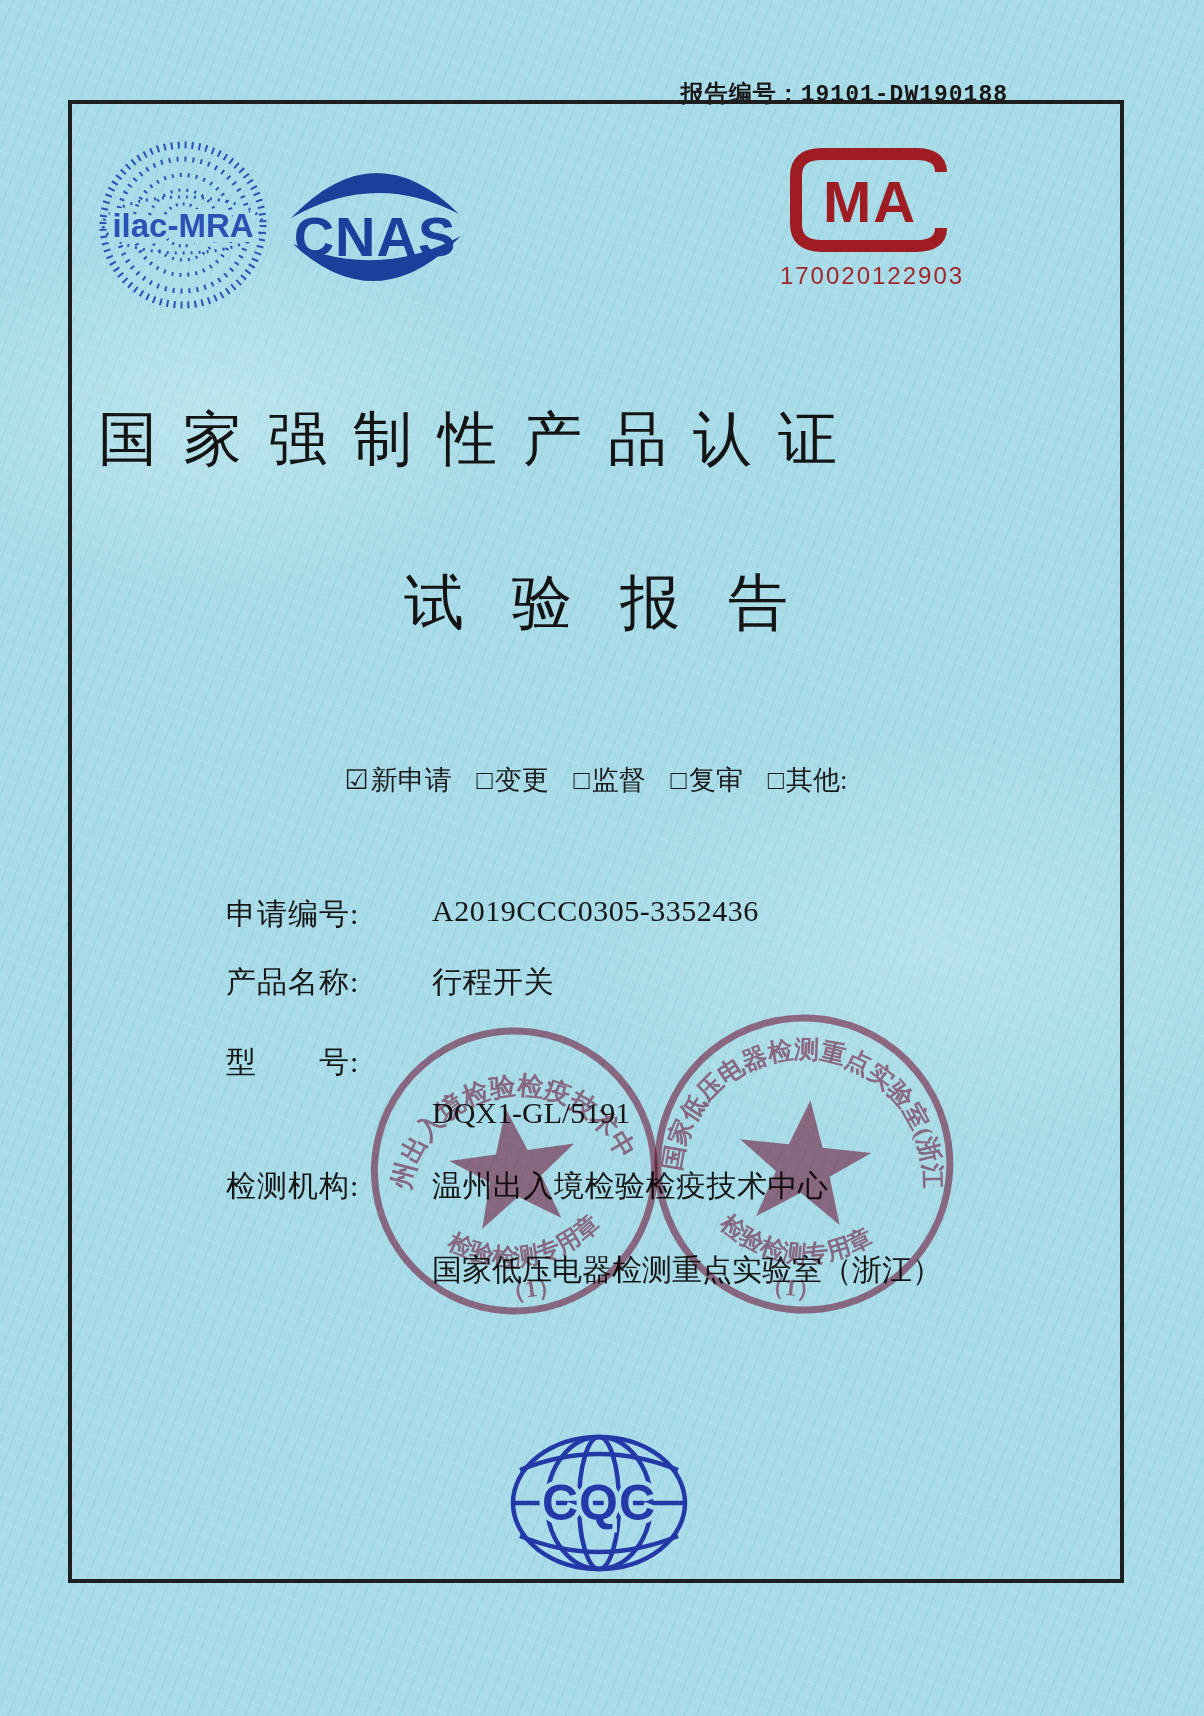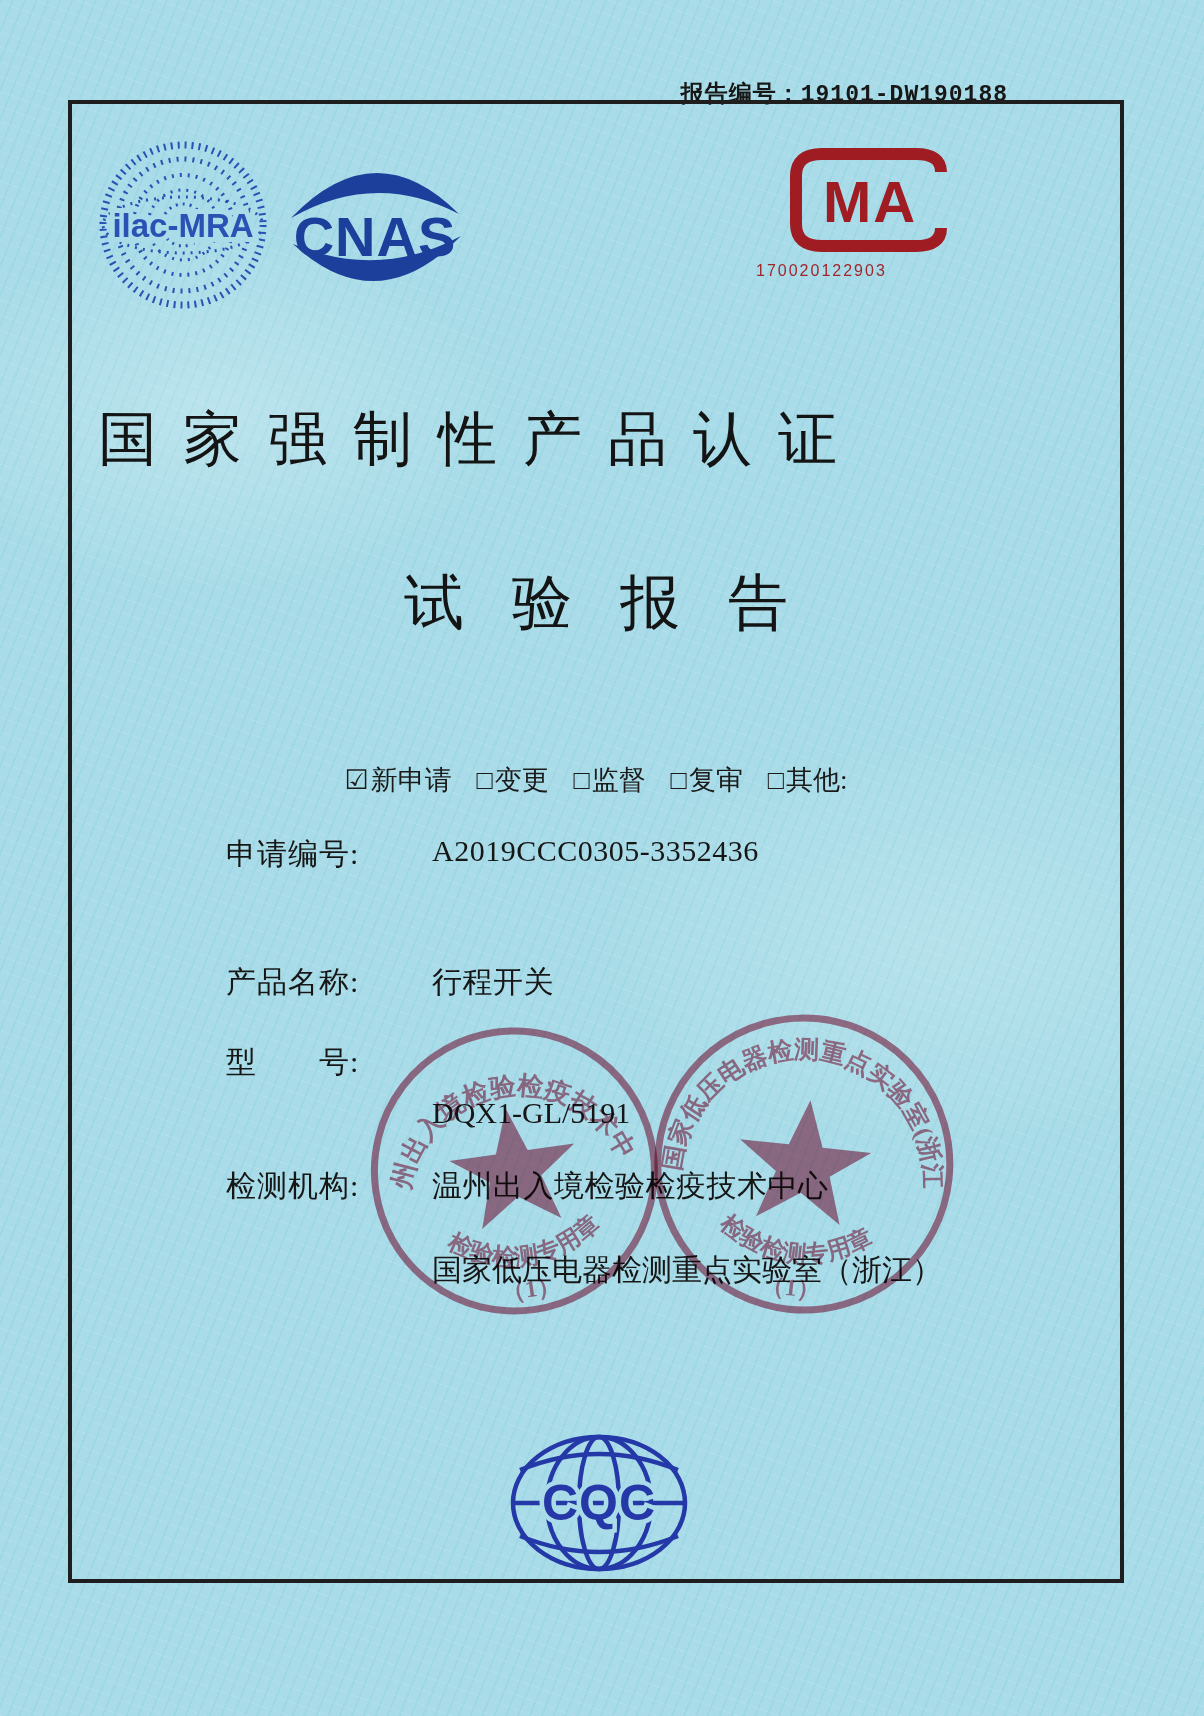--- a/index.html
+++ b/index.html
@@ -30,22 +30,22 @@
   
   .logo-ilac{position:absolute;left:26px;top:36px;width:170px;height:170px}
   .logo-cnas{position:absolute;left:205px;top:48px;width:196px;height:150px}
   .accred{
     position:absolute;left:424px;top:42px;
     font-family:"Liberation Sans", sans-serif;font-weight:bold;
     font-size:20px;line-height:1.38;color:#111;
   }
   .logo-cma{position:absolute;left:712px;top:40px;width:170px;height:112px}
   .cma-number{
-    position:absolute;left:684px;top:158px;width:200px;text-align:left;
-    font-family:"Liberation Sans", sans-serif;font-size:16px;color:#a0262c;
+    position:absolute;left:700px;top:158px;width:200px;text-align:center;
+    font-family:"Liberation Sans", sans-serif;font-size:24px;color:#a0262c;
     letter-spacing:2px;
   }
   
   .title-1{
     position:absolute;left:0;top:296px;width:100%;text-align:left;
     font-size:59px;letter-spacing:26px;text-indent:26px;color:#141414;
     font-weight:500;
   }
   .title-2{
     position:absolute;left:0;top:436px;width:100%;text-align:center;
@@ -58,21 +58,21 @@
     position:absolute;left:0;top:658px;width:100%;text-align:center;
     font-size:27px;color:#1a1a1a;
   }
   .checkrow .cb{margin:16px 9px;white-space:nowrap}
   .checkrow .sym{margin-right:2px}
   
   .frow{position:absolute;left:154px;display:flex;font-size:30px;color:#161616}
   .frow .lbl{width:140px;flex:0 0 auto;letter-spacing:1px}
   .frow .val{margin-left:66px;letter-spacing:.5px}
   .fcont{position:absolute;left:360px;font-size:30px;color:#161616}
-  .r-app{top:730px} .r-prod{top:858px} .r-model{top:938px}
+  .r-app{top:790px} .r-prod{top:858px} .r-model{top:938px}
   .c-model2{top:992px} .r-agency{top:1062px} .c-agency2{top:1146px}
   
   .stamp{position:absolute;mix-blend-mode:multiply;opacity:.82}
   .stamp-left{left:290px;top:912px;width:304px;height:304px;transform:rotate(-8deg)}
   .stamp-right{left:574px;top:900px;width:316px;height:316px;transform:rotate(6deg)}
   
   .logo-cqc{position:absolute;left:432px;top:1326px;width:190px;height:146px}
 </style>
 </head>
 <body>

